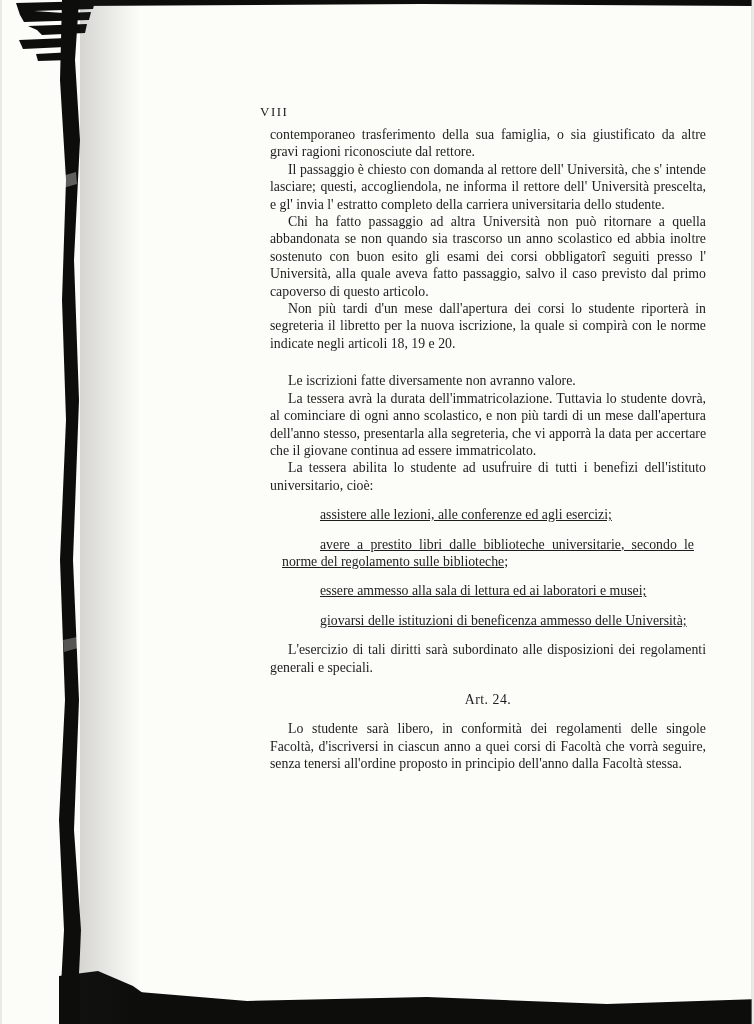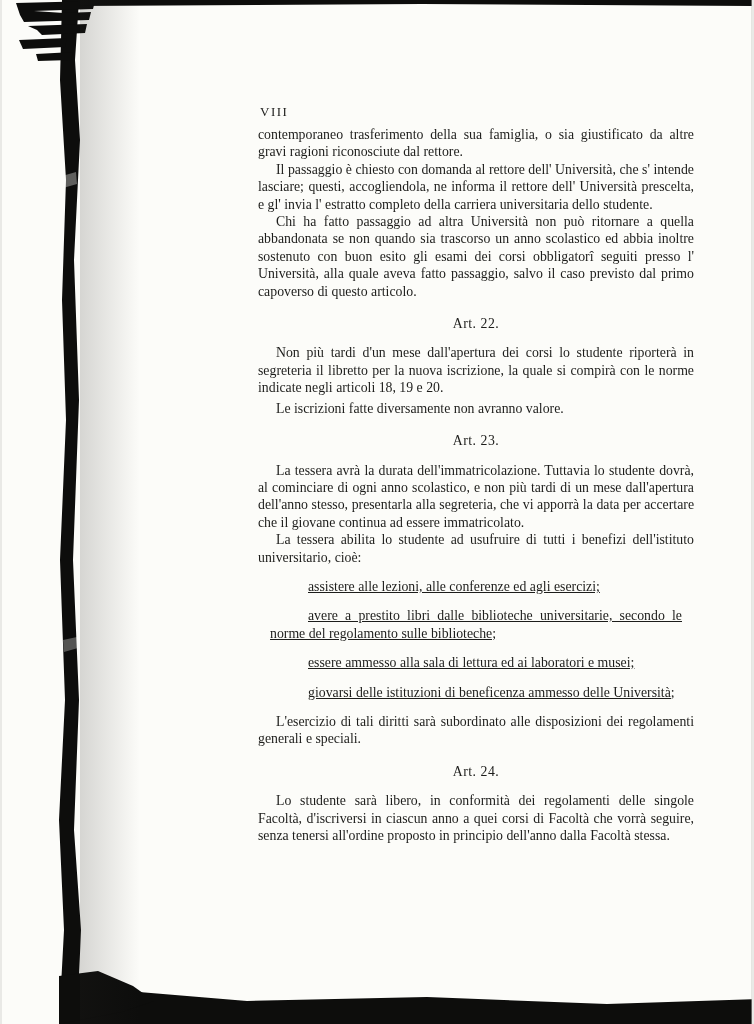--- a/index.html
+++ b/index.html
@@ -33,35 +33,35 @@
   .page-number {
     position: absolute;
     top: 104px;
     left: 258px;
     font-size: 13px;
     letter-spacing: 1.5px;
   }
   .text-block {
     position: absolute;
     top: 126px;
-    left: 256px;
+    left: 268px;
     width: 436px;
     font-size: 13.8px;
     line-height: 17.4px;
     text-align: justify;
   }
   .para {
     margin: 0;
     text-indent: 18px;
   }
   .para.noindent {
     text-indent: 0;
   }
   .para.gap-top {
-    margin-top: 3px;
+    margin-top: 20px;
     font-family: Liberation Serif, serif;
   }
   .hang {
     margin: 12px;
     text-indent: 38px;
     text-decoration: underline;
   }
   .art-heading {
     margin: 15px 0 12px 0;
     font-size: 13.8px;
@@ -99,25 +99,23 @@
   <div class="gutter-shadow"></div>
 
   <div class="page-number">VIII</div>
 
   <div class="text-block">
 
     <p class="para noindent">contemporaneo trasferimento della sua famiglia, o sia giustificato da altre gravi ragioni riconosciute dal rettore.</p>
     <p class="para">Il passaggio è chiesto con domanda al rettore dell' Università, che s' intende lasciare; questi, accogliendola, ne informa il rettore dell' Università prescelta, e gl' invia l' estratto completo della carriera universitaria dello studente.</p>
     <p class="para">Chi ha fatto passaggio ad altra Università non può ritornare a quella abbandonata se non quando sia trascorso un anno scolastico ed abbia inoltre sostenuto con buon esito gli esami dei corsi obbligatorî seguiti presso l' Università, alla quale aveva fatto passaggio, salvo il caso previsto dal primo capoverso di questo articolo.</p>
 
-    <h3 class="art-heading">Art. 22.</h3>
     <p class="para">Non più tardi d'un mese dall'apertura dei corsi lo studente riporterà in segreteria il libretto per la nuova iscrizione, la quale si compirà con le norme indicate negli articoli 18, 19 e 20.</p>
     <p class="para gap-top">Le iscrizioni fatte diversamente non avranno valore.</p>
 
-    <h3 class="art-heading">Art. 23.</h3>
     <p class="para">La tessera avrà la durata dell'immatricolazione. Tuttavia lo studente dovrà, al cominciare di ogni anno scolastico, e non più tardi di un mese dall'apertura dell'anno stesso, presentarla alla segreteria, che vi apporrà la data per accertare che il giovane continua ad essere immatricolato.</p>
     <p class="para">La tessera abilita lo studente ad usufruire di tutti i benefizi dell'istituto universitario, cioè:</p>
 
     <div>
       <p class="hang">assistere alle lezioni, alle conferenze ed agli esercizi;</p>
       <p class="hang">avere a prestito libri dalle biblioteche universitarie, secondo le norme del regolamento sulle biblioteche;</p>
       <p class="hang">essere ammesso alla sala di lettura ed ai laboratori e musei;</p>
       <p class="hang">giovarsi delle istituzioni di beneficenza ammesso delle Università;</p>
     </div>
 

